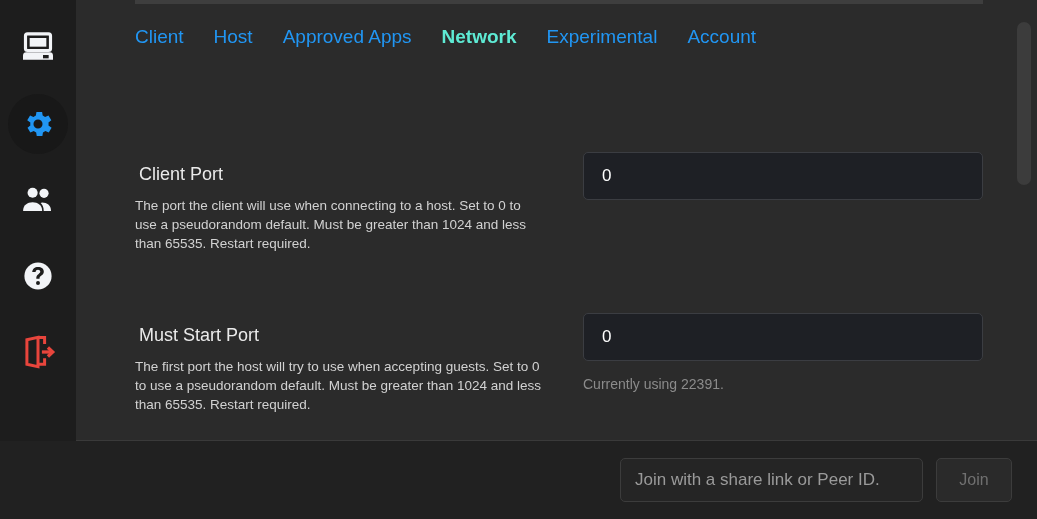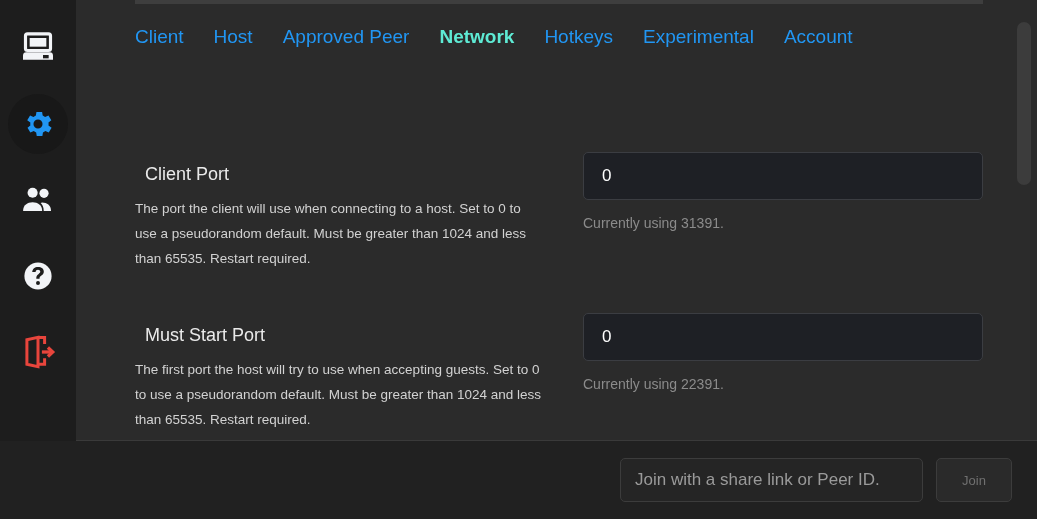--- a/index.html
+++ b/index.html
@@ -104,34 +104,34 @@
   .setting-row {
     position: absolute;
     left: 59px;
     width: 848px;
   }
   #row-0 { top: 152px; }
   #row-1 { top: 313px; }
 
   .setting-label {
     position: absolute;
-    left: 10px;
+    left: 4px;
     top: 10px;
     color: #eaeaea;
     font-size: 18px;
     line-height: 24px;
   }
   .setting-desc {
     position: absolute;
     left: 0;
     top: 44px;
     width: 410px;
     color: #d2d2d2;
     font-size: 13.5px;
-    line-height: 25px;
+    line-height: 19px;
   }
 
   .setting-control {
     position: absolute;
     left: 448px;
     top: 0;
     width: 400px;
   }
 
   .port-input {
@@ -207,21 +207,21 @@
   }
   #join-input::placeholder { color: #9a9a9a; opacity: 1; }
 
   #join-button {
     width: 76px;
     height: 44px;
     background: #2a2a2a;
     border: 1px solid #3c3c3c;
     border-radius: 5px;
     color: #707070;
-    font-size: 13px;
+    font-size: 16px;
     font-family: "Liberation Sans", sans-serif;
     cursor: default;
   }
 </style>
 </head>
 <body>
 
 <div id="app">
 
   <nav id="sidebar">
@@ -280,34 +280,32 @@
 
   </nav>
 
   <section id="panel">
 
     <div id="top-rule"></div>
 
     <div id="tabs">
       <span class="tab">Client</span>
       <span class="tab">Host</span>
-      <span class="tab">Approved Peer</span>
+      <span class="tab">Approved Apps</span>
       <span class="tab active">Network</span>
-      <span class="tab">Hotkeys</span>
       <span class="tab">Experimental</span>
       <span class="tab">Account</span>
     </div>
 
 
     <div class="setting-row" id="row-0">
       <div class="setting-label">Client Port</div>
       <div class="setting-desc">The port the client will use when connecting to a host. Set to 0 to use a pseudorandom default. Must be greater than 1024 and less than 65535. Restart required.</div>
       <div class="setting-control">
         <input class="port-input" type="text" value="0" style="">
-        <span class="hint">Currently using 31391.</span>
       </div>
     </div>
 
     <div class="setting-row" id="row-1">
       <div class="setting-label">Must Start Port</div>
       <div class="setting-desc">The first port the host will try to use when accepting guests. Set to 0 to use a pseudorandom default. Must be greater than 1024 and less than 65535. Restart required.</div>
       <div class="setting-control">
         <input class="port-input" type="text" value="0" style="">
         <span class="hint">Currently using 22391.</span>
       </div>

